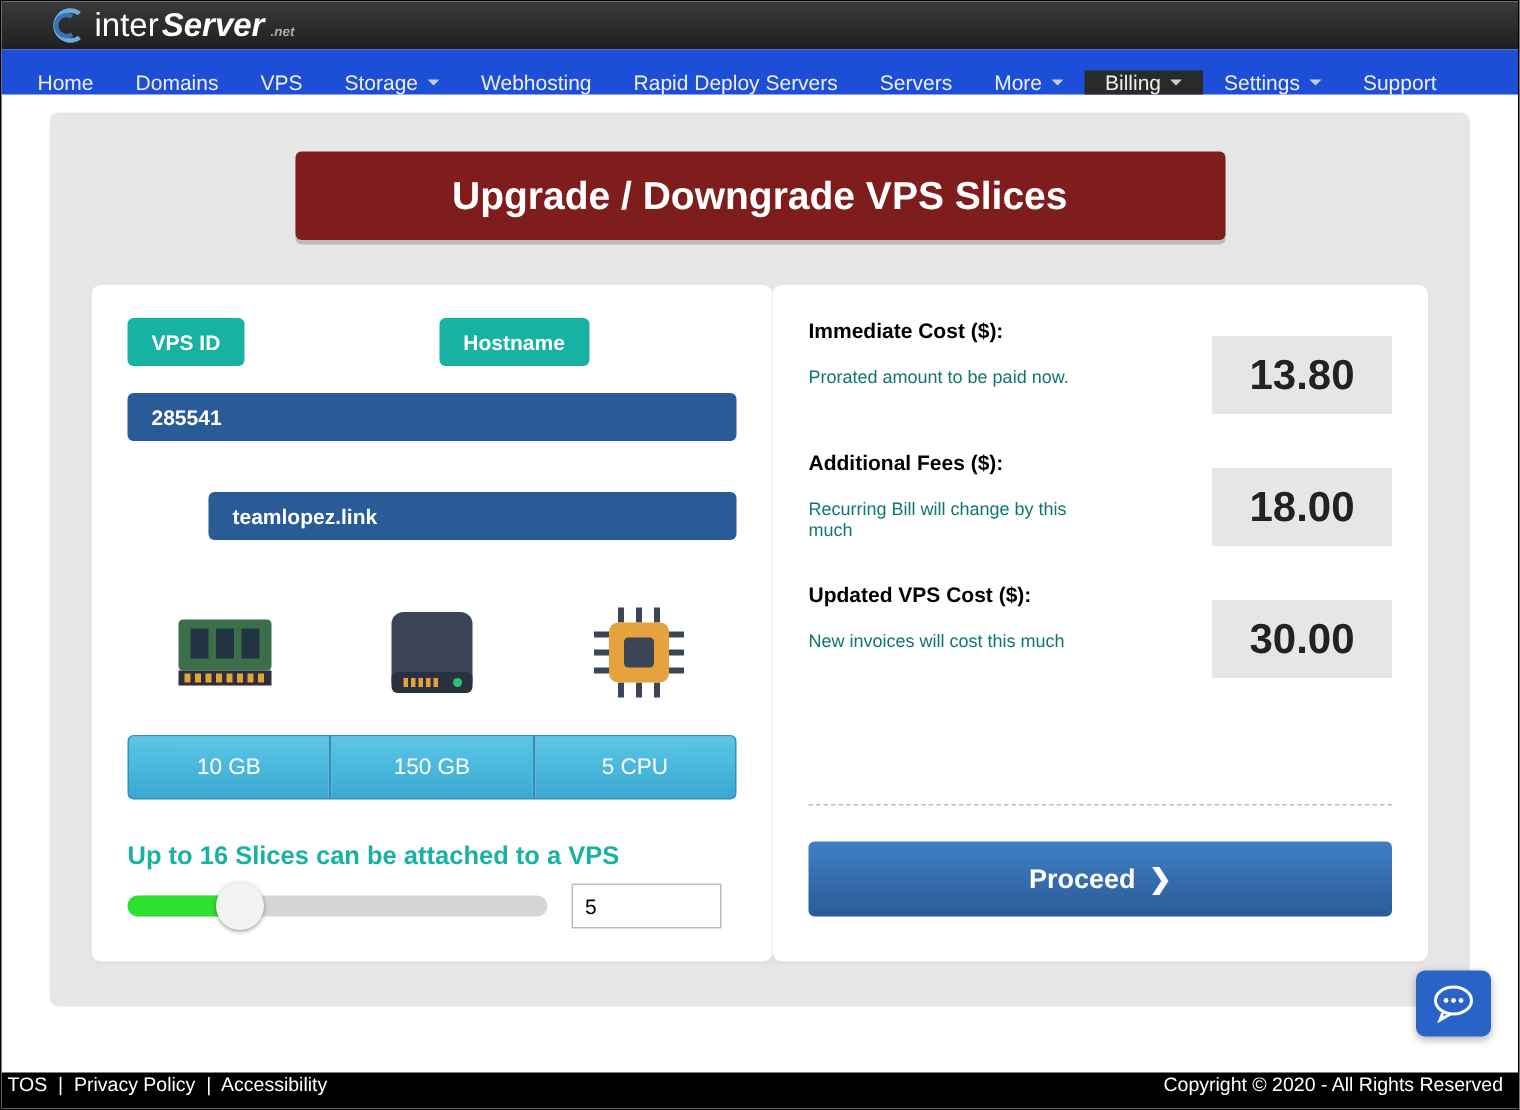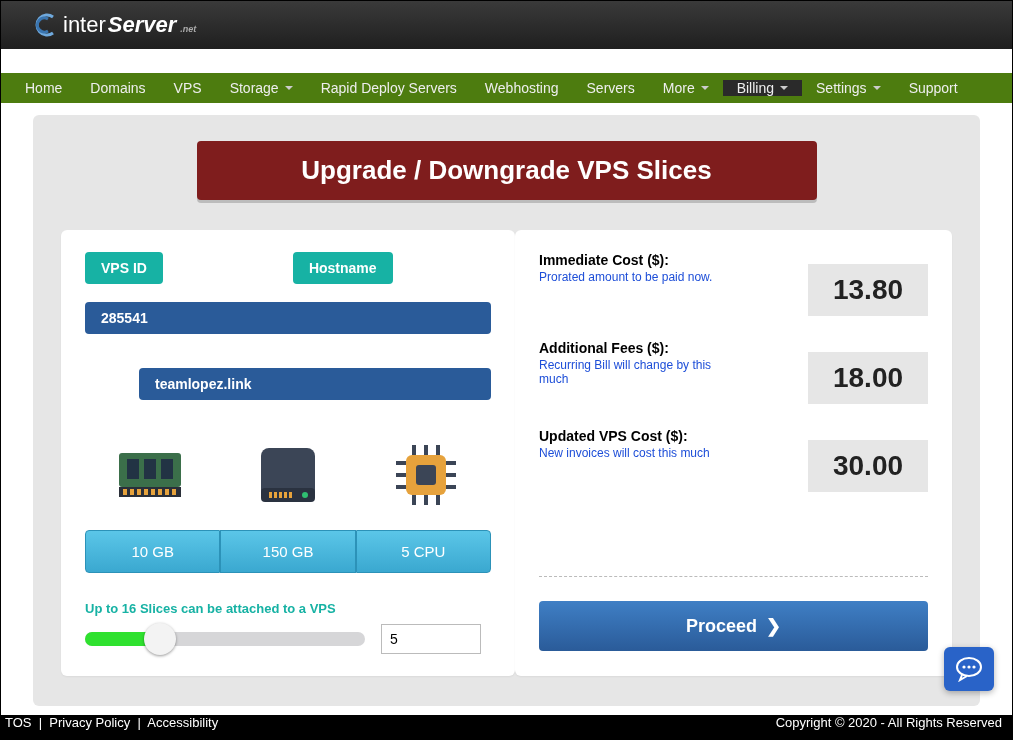--- a/index.html
+++ b/index.html
@@ -7,21 +7,21 @@
     font-family: "Helvetica Neue", Arial, sans-serif;
     background: #fff;
     width: 1013px;
     height: 740px;
     overflow: hidden;
     position: relative;
     border: 1px solid #000;
   }
   
   .topbar {
-    height: 48px;
+    height: 32px;
     background: linear-gradient(#3a3a3a, #1f1f1f);
     display: flex;
     align-items: center;
     padding: 0 30px;
   }
   .logo {
     color: #a7c8e8;
     font-size: 22px;
     font-style: italic;
     font-weight: bold;
@@ -29,26 +29,25 @@
     align-items: center;
     gap: 2px;
   }
   .logo .inter { color: #fff; font-style: normal; font-weight: 300;}
   .logo .server-word { color:#fff; font-style: italic; font-weight: 600;}
   .logo .dotnet { font-size: 9px; color: #aaa; margin-top: 8px; margin-left:2px;}
   .logo-cc { display:inline-flex; align-items:center; margin-right:2px; }
 
   .navbar {
     height: 30px;
-    background: #4d7c0f;
+    background: #1d4ed8;
     display: flex;
-    align-items: center;
+    align-items: flex-end;
     padding: 0 10px;
     gap: 0;
-    margin-top: 24px;
   }
   .nav-item {
     color: #eee;
     font-size: 14px;
     padding: 0 14px;
     display: flex;
     align-items: center;
     cursor: pointer;
   }
   .nav-item.active { background: #2a2a2a; }
@@ -123,21 +122,21 @@
     padding: 12px 0;
     font-size: 15px;
     border: 1px solid #2c92b8;
   }
   .spec-cell:first-child { border-top-left-radius:4px; border-bottom-left-radius:4px;}
   .spec-cell:last-child { border-top-right-radius:4px; border-bottom-right-radius:4px;}
 
   .slice-note {
     color: #17b2a4;
     font-weight: bold;
-    font-size: 13px;
+    font-size: 17px;
     margin-bottom: 8px;
   }
   .slider-row { display:flex; align-items:center; gap:16px;}
   .slider-track {
     position: relative;
     width: 280px;
     height: 14px;
     background: #d6d6d8;
     border-radius: 10px;
   }
@@ -162,21 +161,21 @@
     border: 1px solid #bbb;
     font-size: 14px;
     padding: 4px 8px;
     background:#fff;
   }
 
   
   .cost-row { display:flex; align-items:flex-start; gap: 20px; margin-bottom: 24px;}
   .cost-label { flex:1; }
   .cost-title { font-size: 14px; font-weight: 700; color:#000000; }
-  .cost-sub { font-size: 12px; color:#1d4ed8; margin-top:2px; max-width:200px;}
+  .cost-sub { font-size: 12px; color:#0f766e; margin-top:16px; max-width:200px;}
   .cost-value {
     background: #e6e6e6;
     font-size: 28px;
     font-weight: bold;
     padding: 10px 18px;
     min-width: 120px;
     text-align: center;
     color:#222;
     margin-top:12px;
   }
@@ -241,22 +240,22 @@
       <span class="server-word">Server</span>
     <span class="dotnet">.net</span>
   </div>
 </div>
 
 <div class="navbar" id="navbar">
     <div class="nav-item">Home</div>
     <div class="nav-item">Domains</div>
     <div class="nav-item">VPS</div>
     <div class="nav-item">Storage<span class="caret-down"></span></div>
+    <div class="nav-item">Webhosting</div>
     <div class="nav-item">Rapid Deploy Servers</div>
-    <div class="nav-item">Webhosting</div>
     <div class="nav-item">Servers</div>
     <div class="nav-item">More<span class="caret-down"></span></div>
     <div class="nav-item active">Billing<span class="caret-down"></span></div>
     <div class="nav-item">Settings<span class="caret-down"></span></div>
     <div class="nav-item">Support</div>
   </div>
 
 <div class="main-wrap">
   <div class="big-title">Upgrade / Downgrade VPS Slices</div>
 

